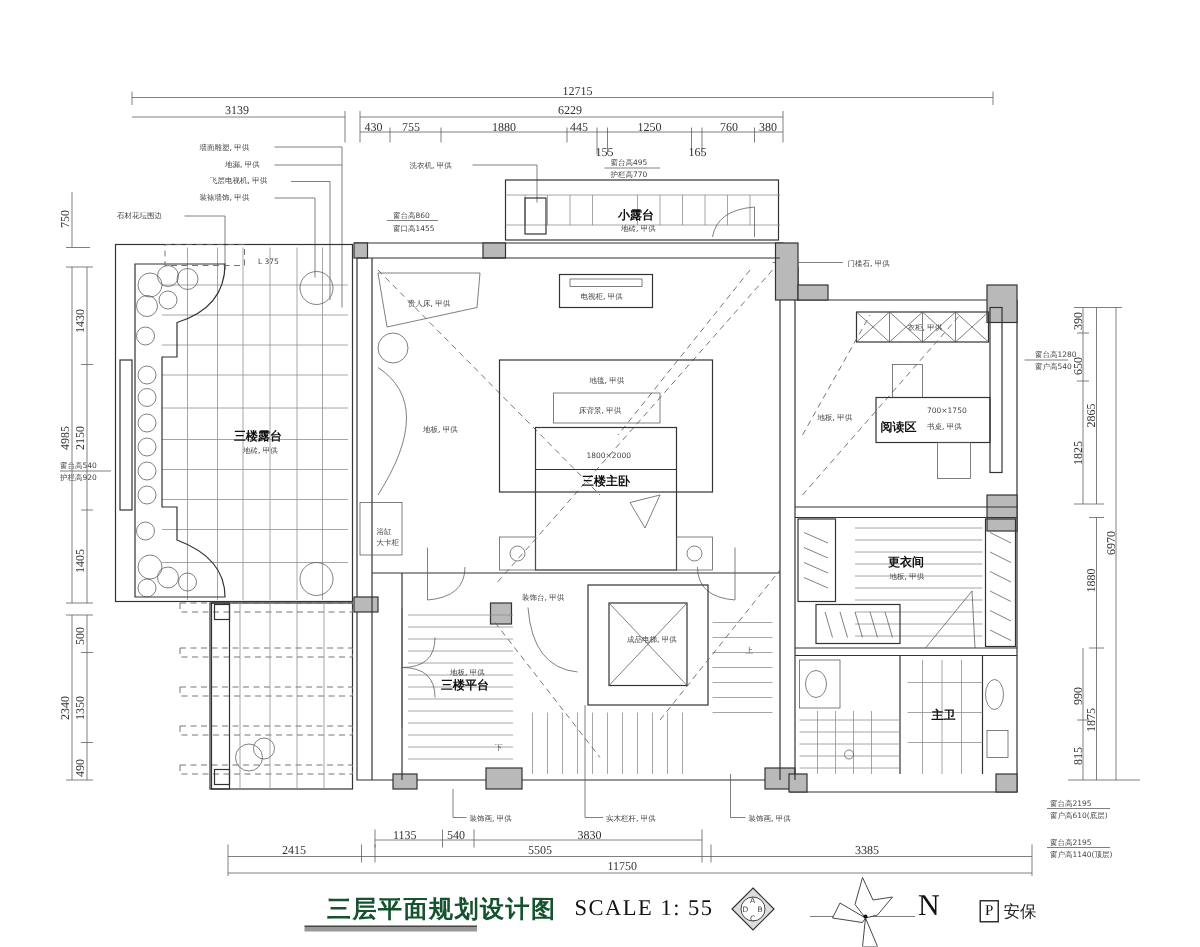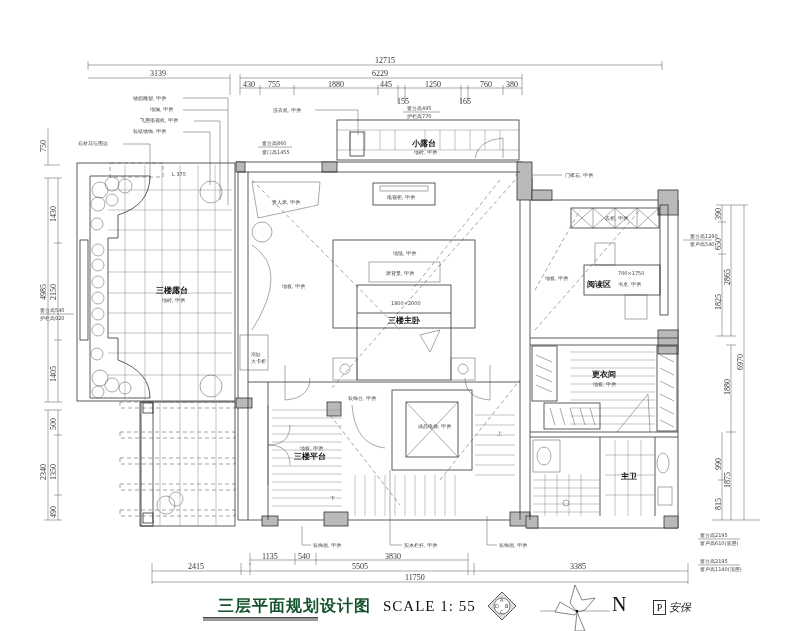--- a/index.html
+++ b/index.html
@@ -12,21 +12,21 @@
   .thin{stroke:#555;stroke-width:0.5;fill:none;}
   .grid{stroke:#888;stroke-width:0.5;fill:none;}
   .dash{stroke:#666;stroke-width:0.6;fill:none;stroke-dasharray:4 3;}
   .wall{fill:#b9b9b9;stroke:#333;stroke-width:0.8;}
   .title{position:absolute;left:218px;top:596px;font-family:"DejaVu Sans",sans-serif;font-size:16px;font-weight:bold;color:#14532d;letter-spacing:1px;}
   .scale{position:absolute;left:383px;top:598px;font-family:Liberation Serif, serif;font-size:15px;color:#111;letter-spacing:1px;}
   .underline{position:absolute;left:203px;top:618px;width:115px;height:3px;background:#999;}
   .underline2{position:absolute;left:203px;top:617px;width:115px;height:1px;background:#444;}
   .north{position:absolute;left:612px;top:593px;font-family:"Liberation Serif",serif;font-size:20px;color:#111;}
   .pbadge{position:absolute;left:653px;top:600px;width:11px;height:13px;border:1px solid #333;font-family:"Liberation Serif",serif;font-size:10px;text-align:center;line-height:13px;color:#111;}
-  .pname{position:absolute;left:669px;top:600px;font-size:11px;color:#222;font-style:italic;}
+  .pname{position:absolute;left:669px;top:600px;font-size:11px;color:#222;}
 </style>
 </head>
 <body>
 
 <svg id="plan" viewBox="0 0 800 631" xmlns="http://www.w3.org/2000/svg">
 
   <g>
     <line class="thin" x1="88" y1="65" x2="662" y2="65"></line>
     <line class="thin" x1="88" y1="61" x2="88" y2="70"></line>
       <line class="thin" x1="662" y1="61" x2="662" y2="70"></line>

